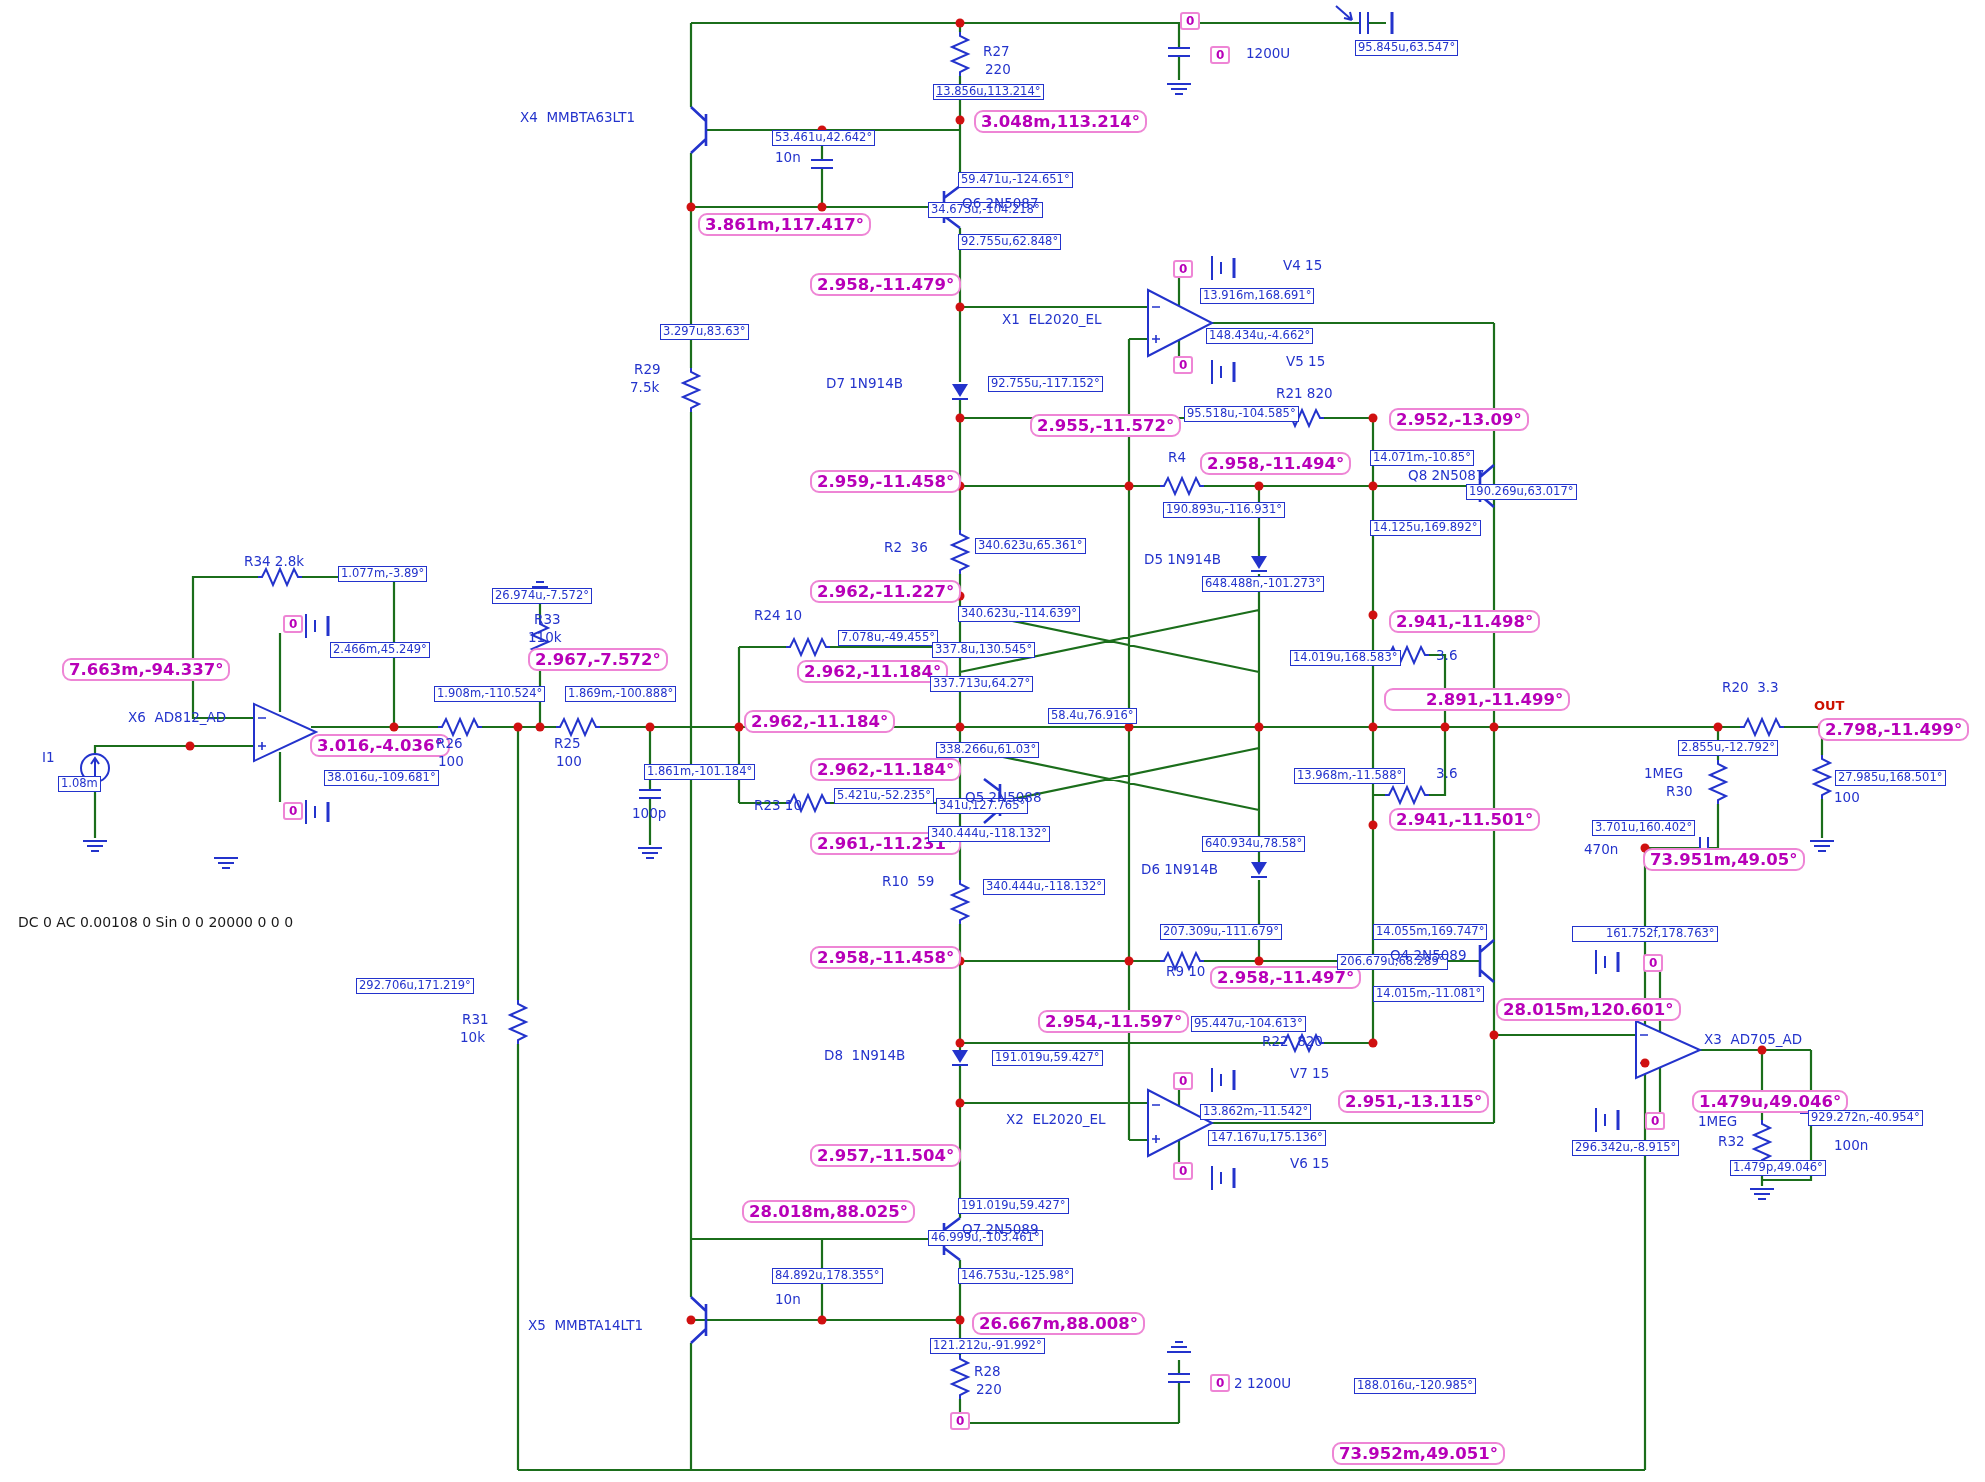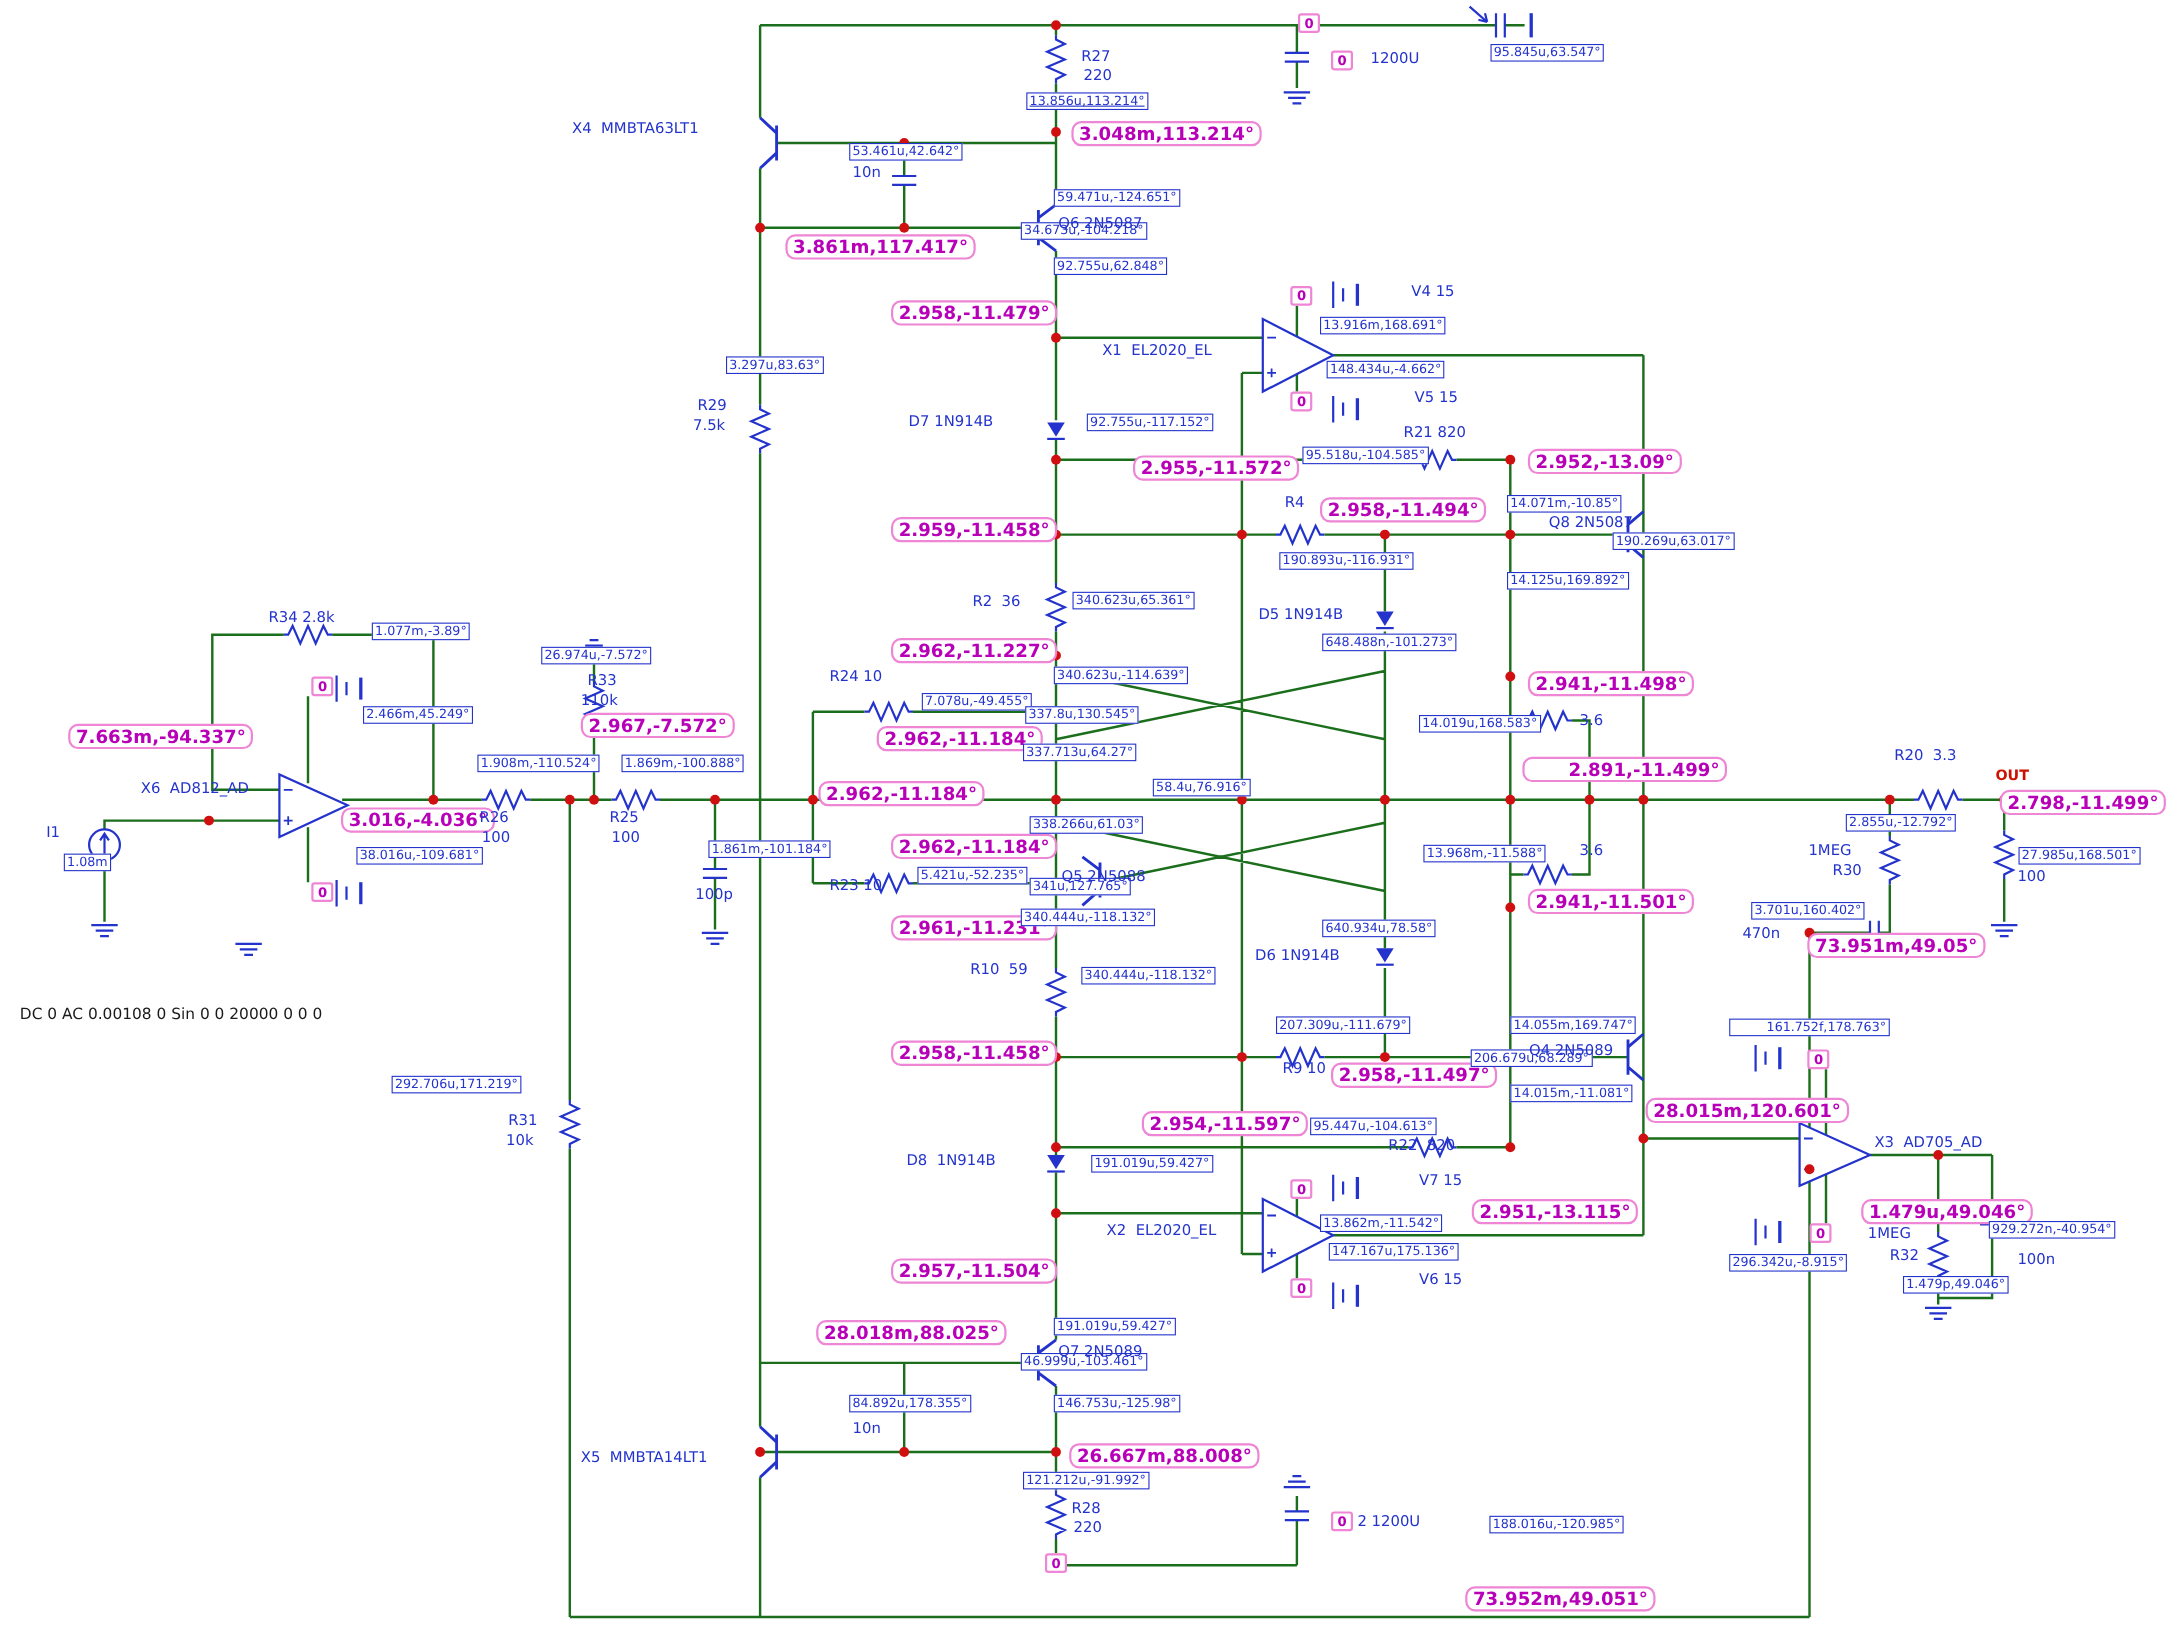--- a/index.html
+++ b/index.html
@@ -213,21 +213,21 @@
     <circle cx="691" cy="1320" r="4.5"></circle>
         <circle cx="822" cy="1320" r="4.5"></circle>
     <circle cx="960" cy="1320" r="4.5"></circle>
         <circle cx="1645" cy="1063" r="4.5"></circle>
     <circle cx="1645" cy="848" r="4.5"></circle>
   </g>
 </svg>
 
 <div id="labels">
       <div class="phasor" style="left: 974px; top: 110px;">3.048m,113.214°</div>
-      <div class="phasor" style="left: 714px; top: 213px; text-align: right;">3.861m,117.417°</div>
+      <div class="phasor" style="left: 698px; top: 213px; text-align: right;">3.861m,117.417°</div>
       <div class="phasor" style="left: 810px; top: 273px;">2.958,-11.479°</div>
       <div class="phasor" style="left: 1030px; top: 414px;">2.955,-11.572°</div>
       <div class="phasor" style="left: 1389px; top: 408px;">2.952,-13.09°</div>
       <div class="phasor" style="left: 1200px; top: 452px;">2.958,-11.494°</div>
       <div class="phasor" style="left: 810px; top: 470px;">2.959,-11.458°</div>
       <div class="phasor" style="left: 810px; top: 580px;">2.962,-11.227°</div>
       <div class="phasor" style="left: 528px; top: 648px;">2.967,-7.572°</div>
       <div class="phasor" style="left: 62px; top: 658px;">7.663m,-94.337°</div>
       <div class="phasor" style="left: 310px; top: 734px;">3.016,-4.036°</div>
       <div class="phasor" style="left: 797px; top: 660px;">2.962,-11.184°</div>

